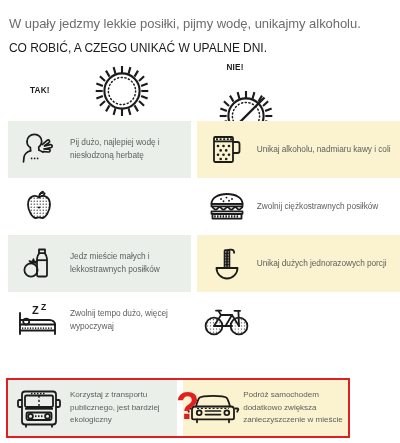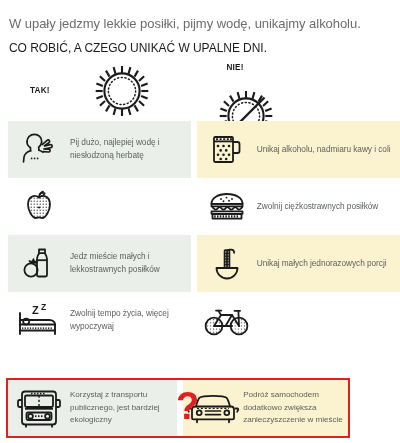--- a/index.html
+++ b/index.html
@@ -287,21 +287,21 @@
             </g>
             <g stroke="#1b1b1b" stroke-width="1.1">
               <line x1="15.6" y1="11.4" x2="20.4" y2="11.4"></line>
               <line x1="15.6" y1="14.2" x2="20.4" y2="14.2"></line>
               <line x1="15.6" y1="17" x2="20.4" y2="17"></line>
               <line x1="15.6" y1="19.8" x2="20.4" y2="19.8"></line>
               <line x1="15.6" y1="22.6" x2="20.4" y2="22.6"></line>
             </g>
           </svg>
         </div>
-        <div class="txt">Unikaj małych jednorazowych porcji</div>
+        <div class="txt">Unikaj dużych jednorazowych porcji</div>
       </div>
     </div>
 
     <div class="row">
       <div class="panel left fill-none">
         <div class="icon-cell">
           <svg width="52" height="42" viewBox="0 0 52 42">
             <g fill="none" stroke="#1b1b1b" stroke-width="1.9" stroke-linejoin="round" stroke-linecap="round">
               <path d="M7 14v21"></path>
               <path d="M7 21h9.5"></path>
@@ -322,21 +322,21 @@
                 <rect x="27.2" y="28.4" width="1.3" height="1.5"></rect>
               <rect x="29.8" y="28.4" width="1.3" height="1.5"></rect>
                 <rect x="32.4" y="28.4" width="1.3" height="1.5"></rect>
               <rect x="35" y="28.4" width="1.3" height="1.5"></rect>
                 <rect x="37.6" y="28.4" width="1.3" height="1.5"></rect>
             </g>
             <text x="19" y="15" font-family="'Liberation Sans', sans-serif" font-size="11" font-weight="bold" fill="#1b1b1b">Z</text>
             <text x="28" y="10.5" font-family="'Liberation Sans', sans-serif" font-size="8.5" font-weight="bold" fill="#1b1b1b">Z</text>
           </svg>
         </div>
-        <div class="txt">Zwolnij tempo życia, więcej wypoczywaj</div>
+        <div class="txt">Zwolnij tempo dużo, więcej wypoczywaj</div>
       </div>
       <div class="panel right fill-none">
         <div class="icon-cell">
           <svg width="48" height="40" viewBox="0 0 48 40">
             <defs>
               <pattern id="wdots" width="3.1" height="3.1" patternUnits="userSpaceOnUse">
                 <circle cx="1.2" cy="1.2" r="0.6" fill="#1b1b1b"></circle>
               </pattern>
             </defs>
             <circle cx="11" cy="26" r="8.4" fill="url(#wdots)" stroke="#1b1b1b" stroke-width="1.8"></circle>

